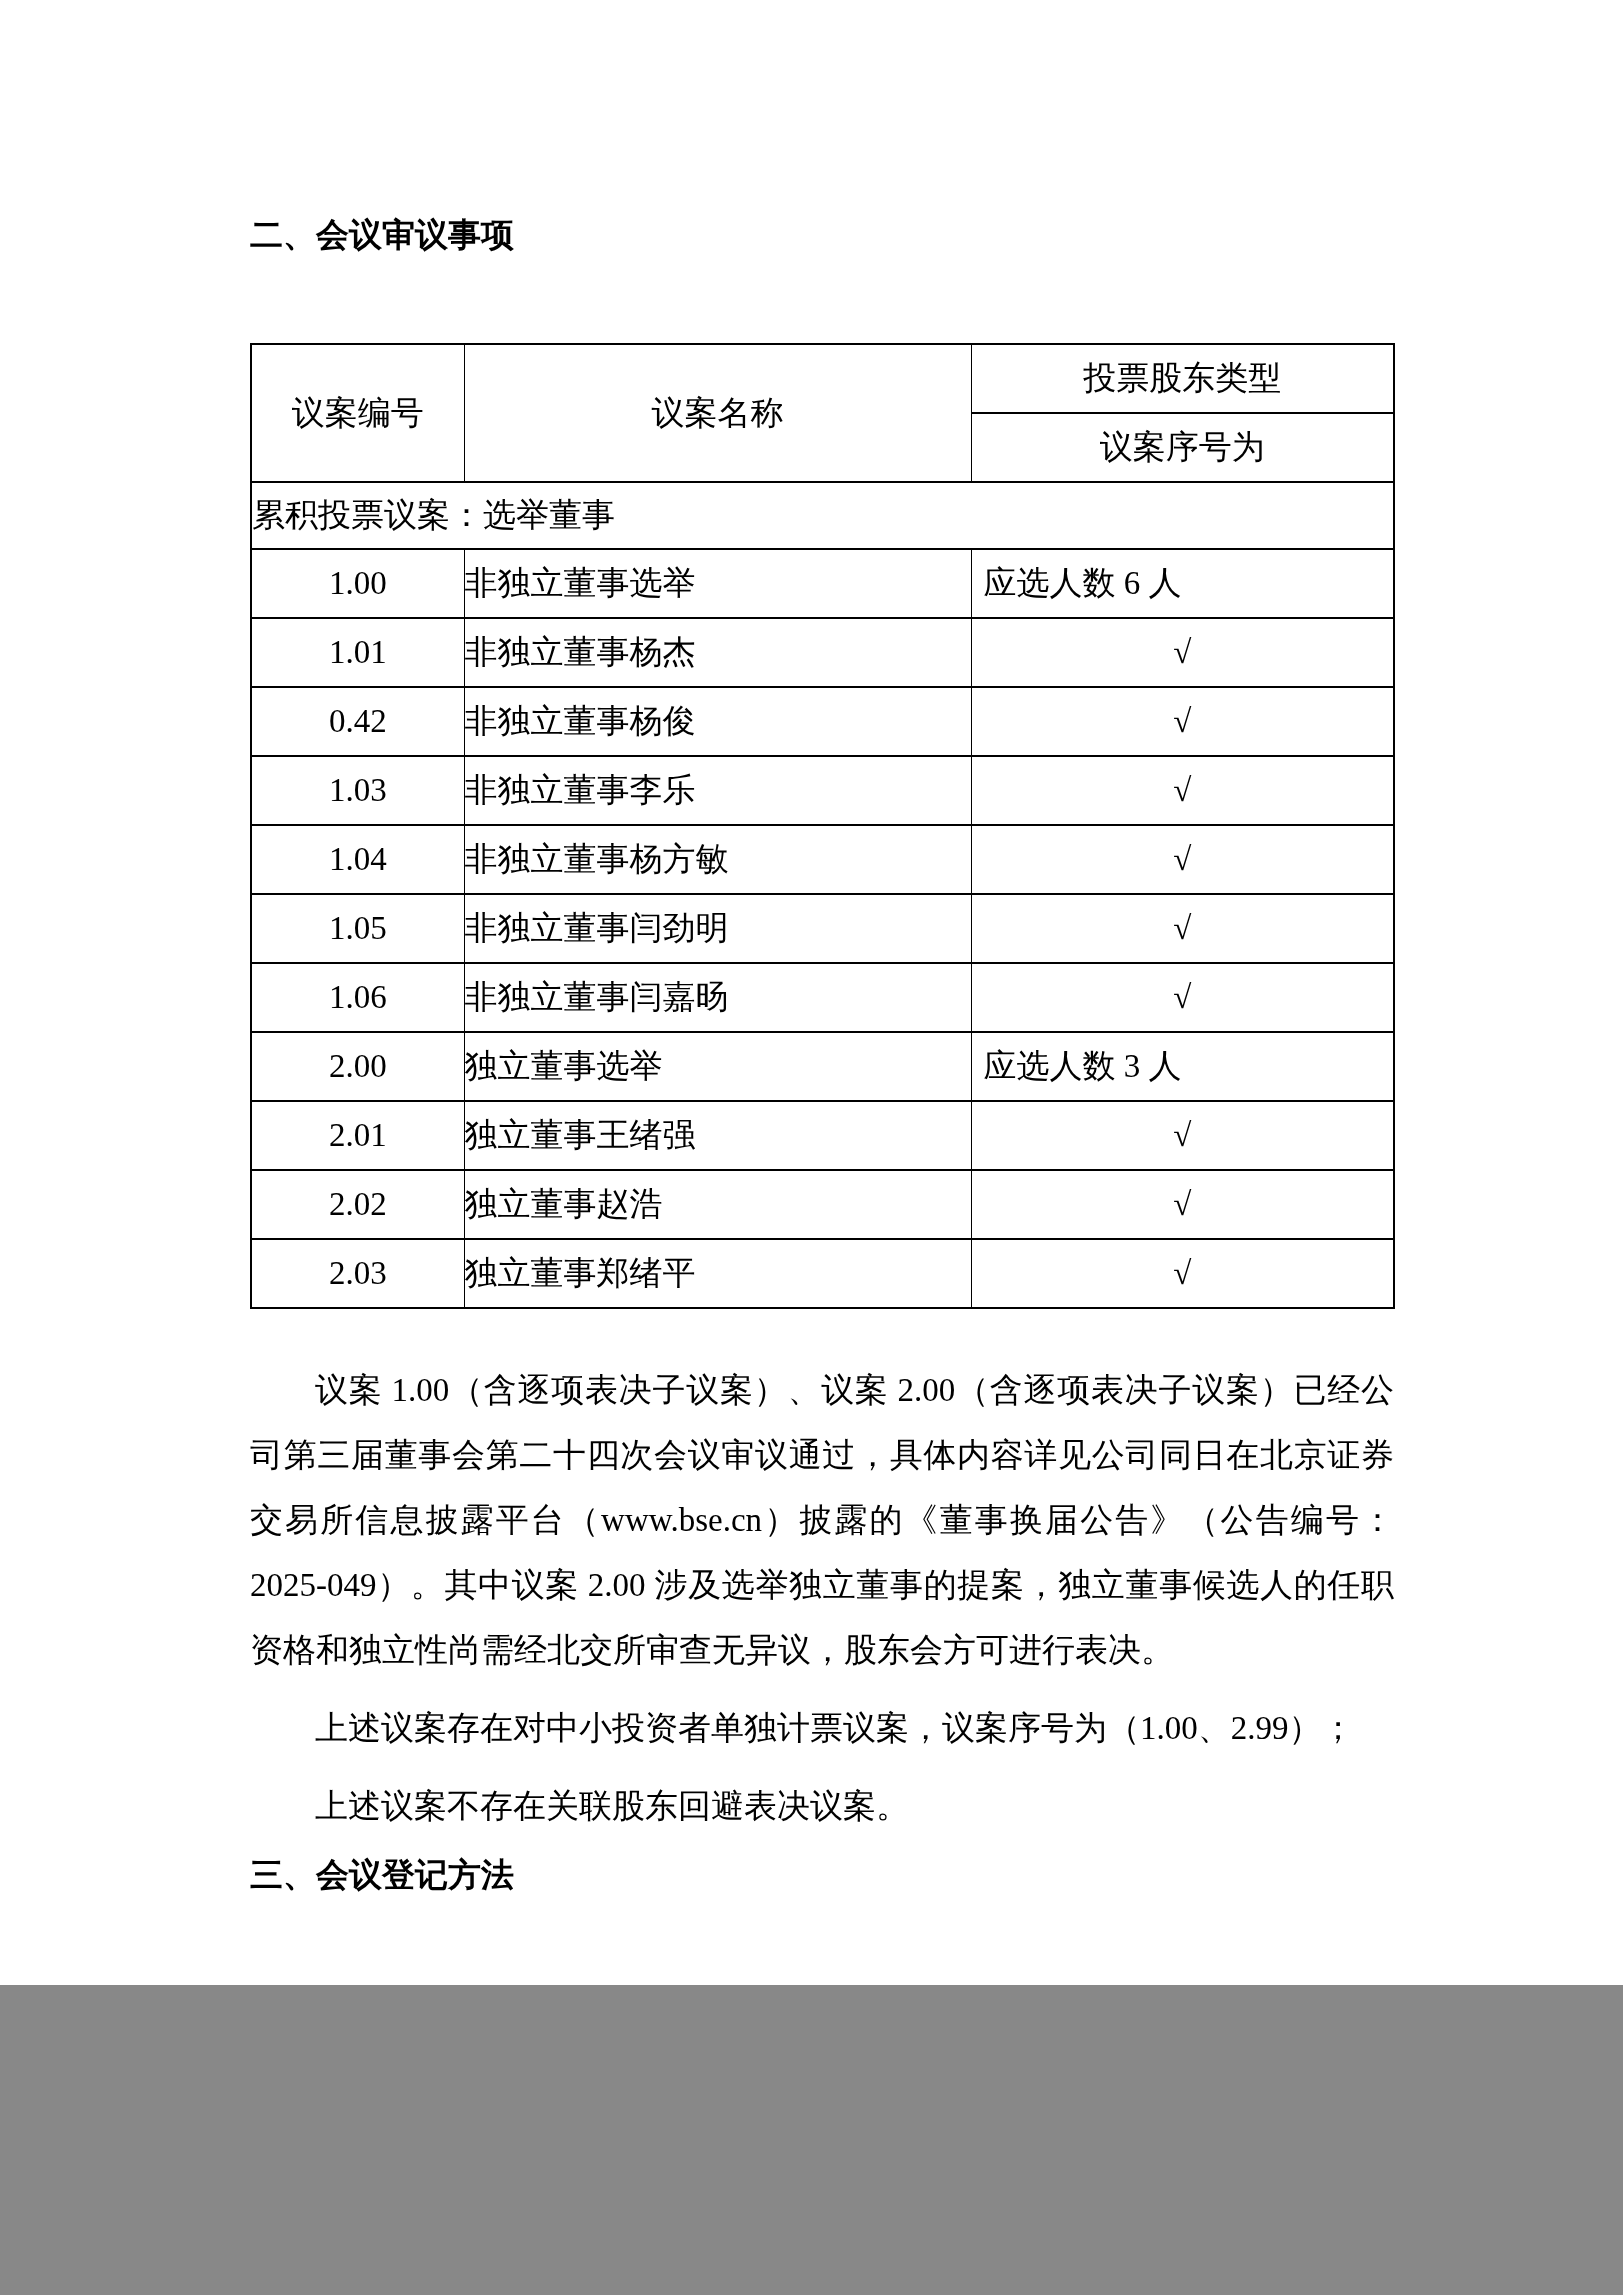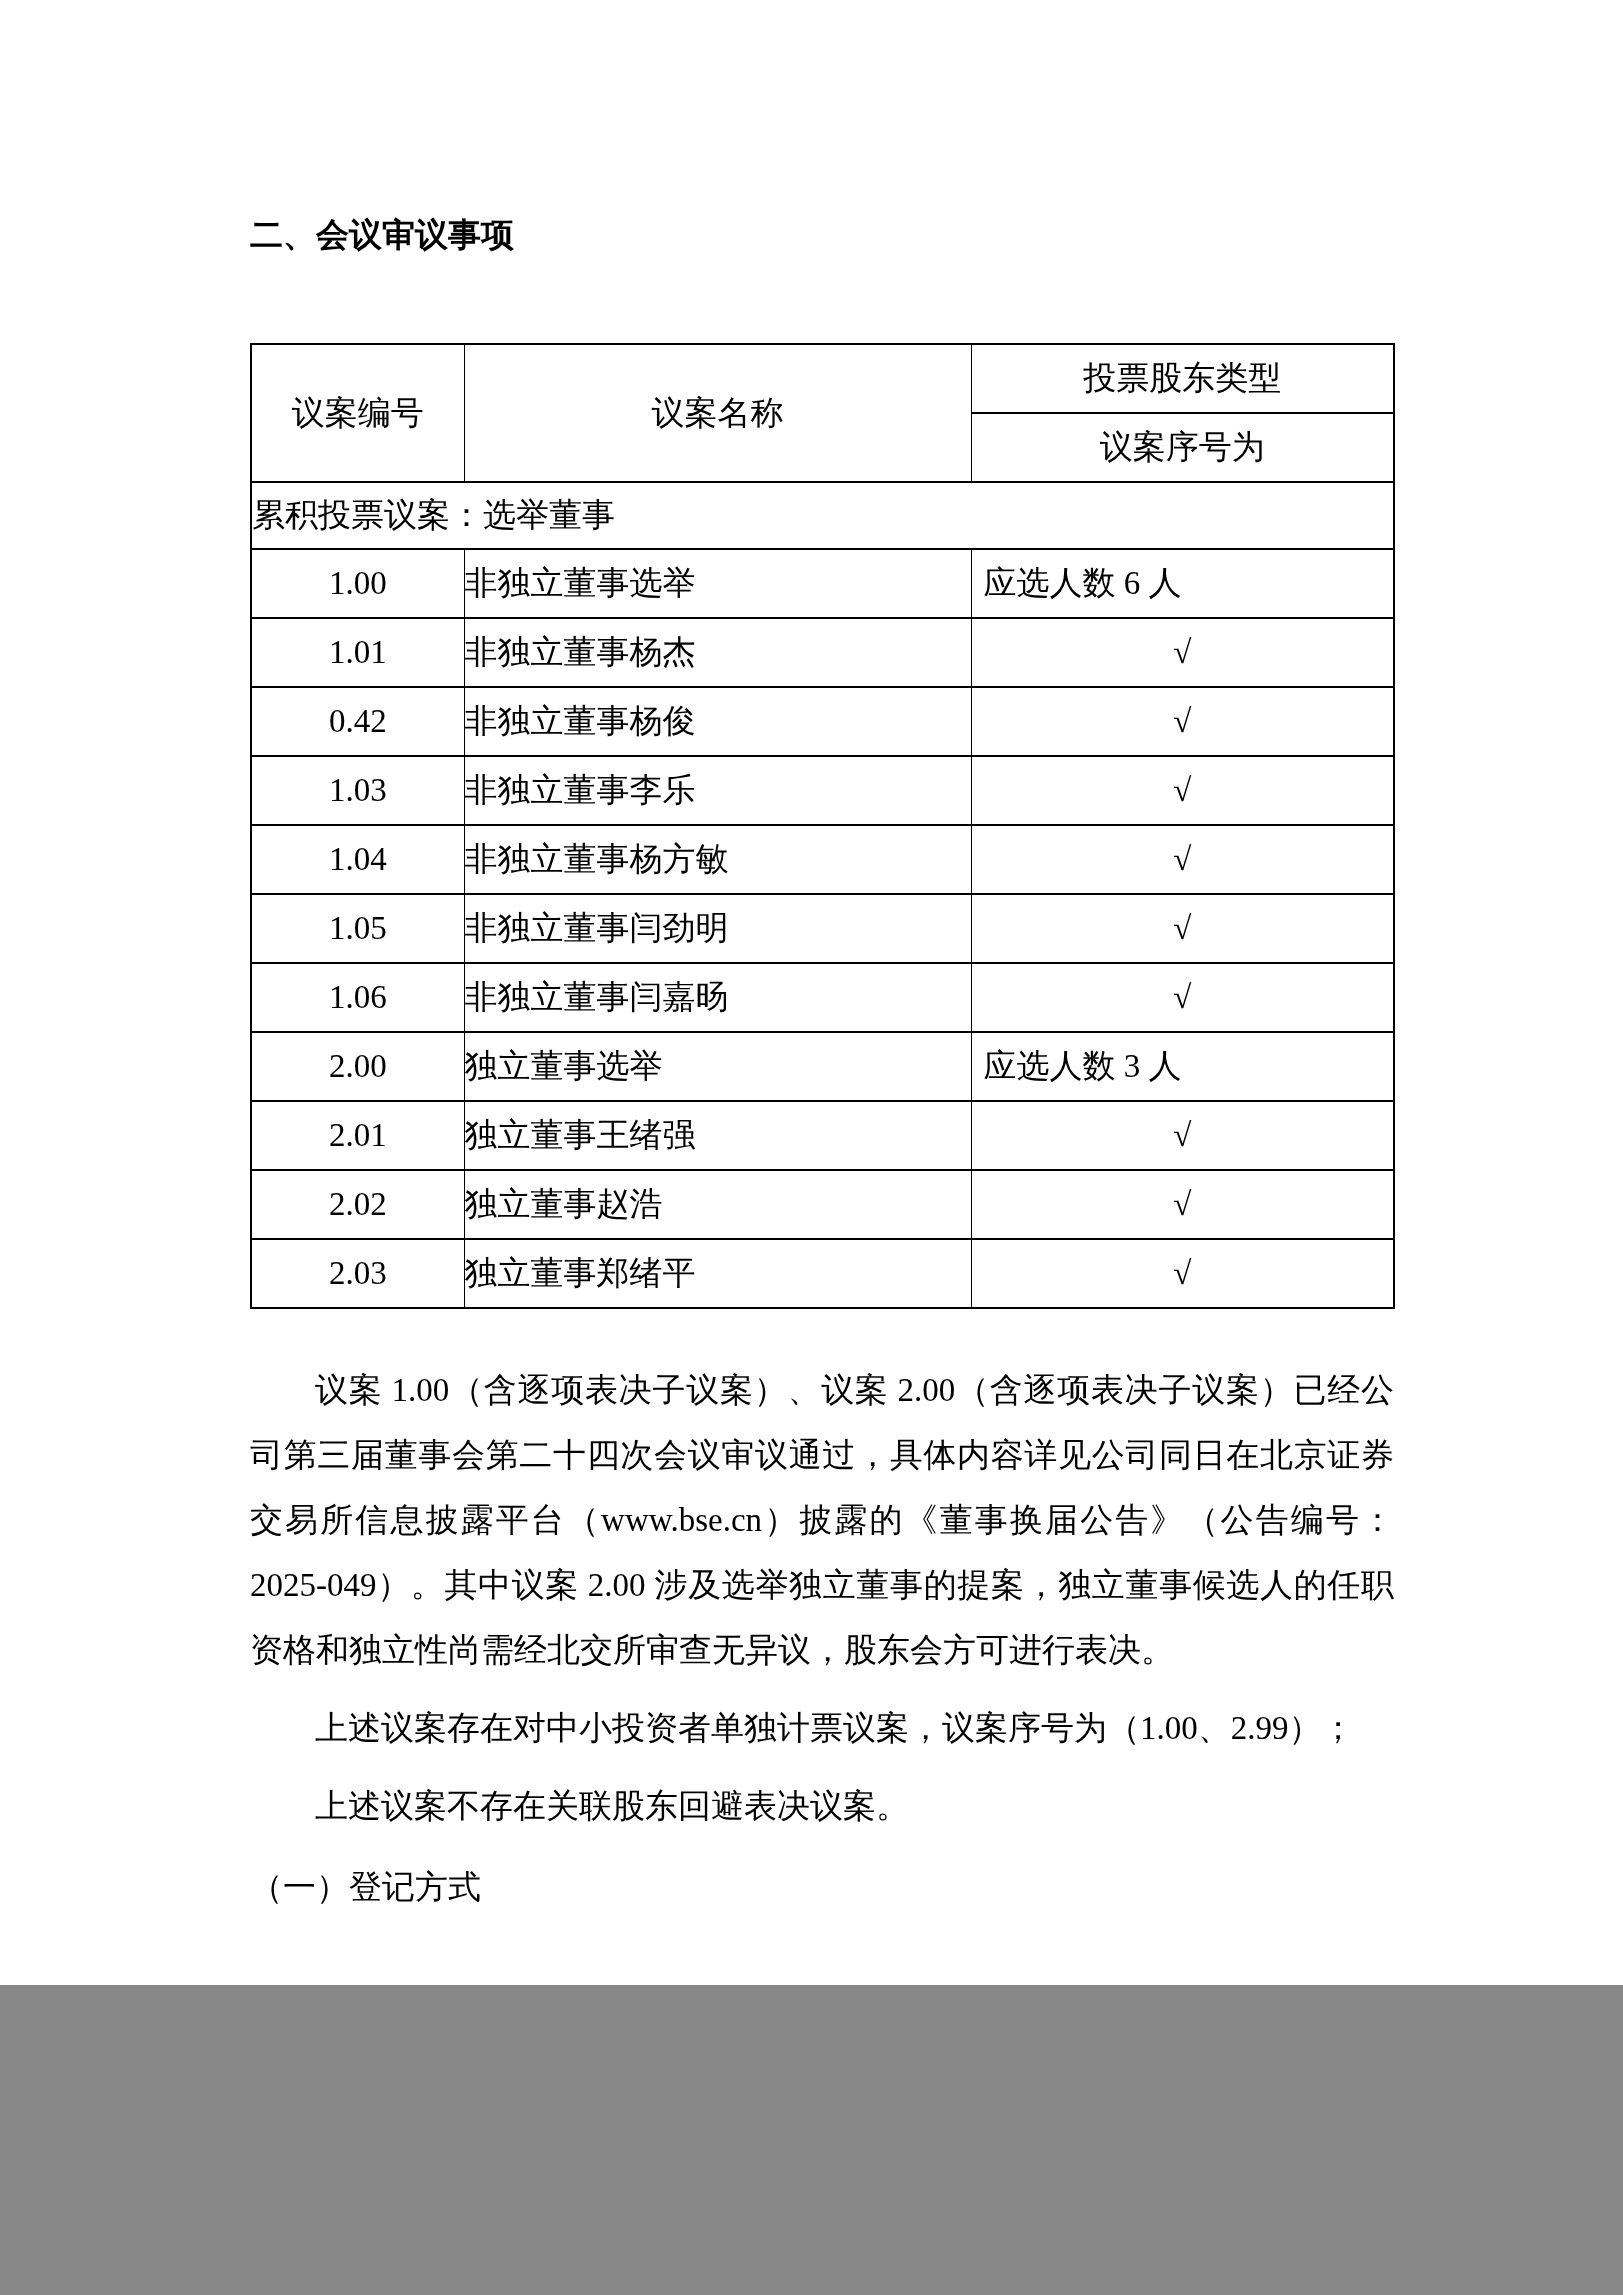--- a/index.html
+++ b/index.html
@@ -154,18 +154,18 @@
           <td class="vote-cell">√</td>
         </tr>
       </tbody>
     </table>
 
     <p class="body-para">议案 1.00（含逐项表决子议案）、议案 2.00（含逐项表决子议案）已经公司第三届董事会第二十四次会议审议通过，具体内容详见公司同日在北京证券交易所信息披露平台（www.bse.cn）披露的《董事换届公告》（公告编号：2025-049）。其中议案 2.00 涉及选举独立董事的提案，独立董事候选人的任职资格和独立性尚需经北交所审查无异议，股东会方可进行表决。</p>
 
     <p class="note-line">上述议案存在对中小投资者单独计票议案，议案序号为（1.00、2.99）；</p>
     <p class="note-line">上述议案不存在关联股东回避表决议案。</p>
 
+    <h2 class="sec-heading sec3">三、会议登记方法</h2>
 
-    <p class="sub-heading">（一）登记方式</p>
 
   </div>
 </div>
 
 
 </body></html>

